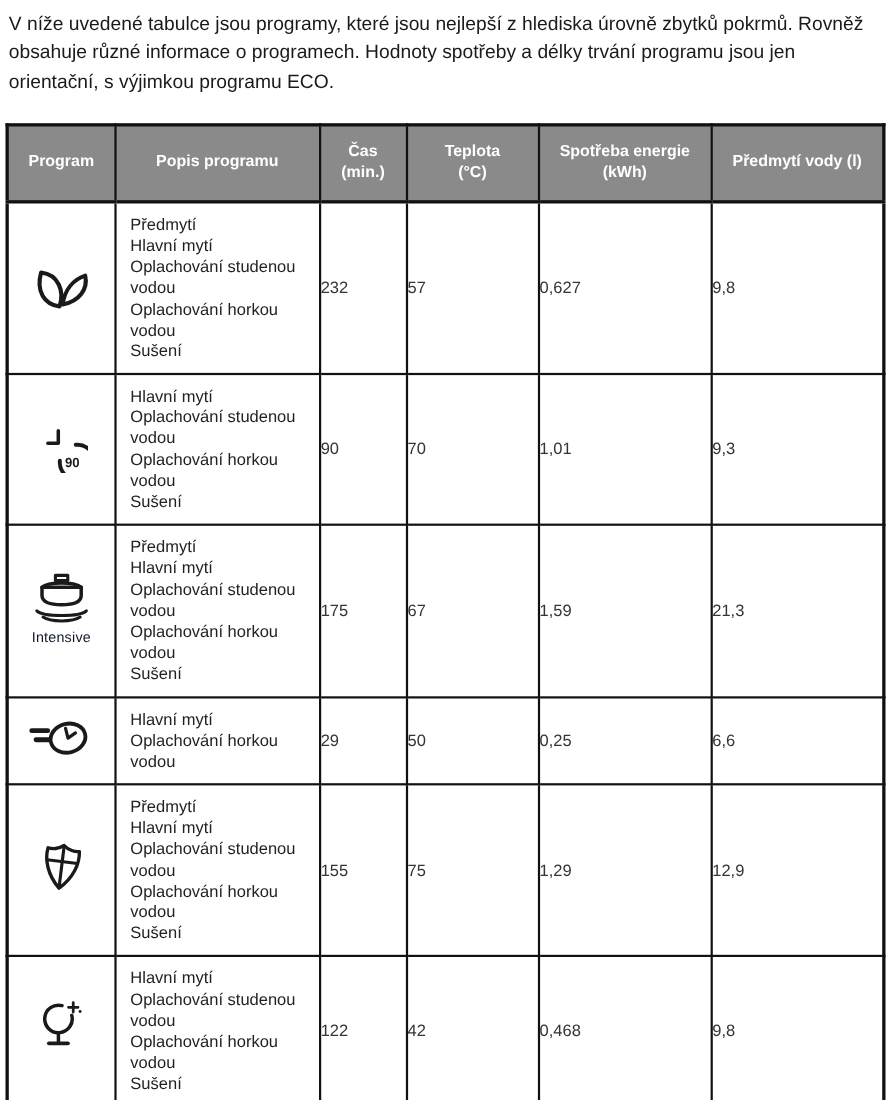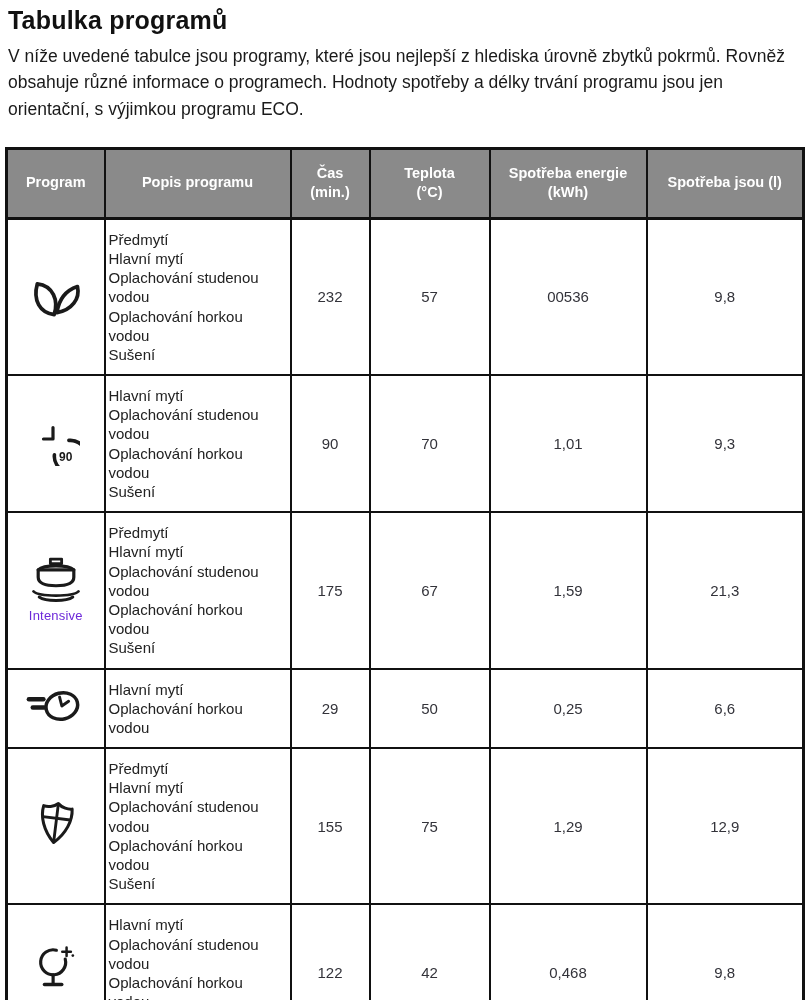--- a/index.html
+++ b/index.html
@@ -28,41 +28,40 @@
   thead th {
     background: #8a8a8a; color: #ffffff;
     font-size: 14.5px; font-weight: 700;
     text-align: center; vertical-align: middle;
     white-space: pre-line; line-height: 1.35;
     border-bottom: 3px solid #111;
   }
   td.icon-cell { text-align: center; vertical-align: middle; }
   td.desc {
     font-size: 15px; line-height: 1.28; color: #222;
-    padding: 10px 6px 10px 3px; vertical-align: middle;
+    padding: 10px 6px 10px 13px; vertical-align: middle;
     white-space: pre-line;
   }
   td.num {
-    text-align: center; vertical-align: middle;
+    vertical-align: middle;
     font-size: 15px; color: #33333a;
   }
   .icon-wrap { display: inline-block; }
   .icon-sub {
-    font-size: 13px; color: #6d28d9; margin-top: 1px;
+    font-size: 13px; color: #0f172a; margin-top: 1px;
     letter-spacing: 0.2px;
   }
   svg { display: block; margin: 0 auto; }
   svg .ln { fill: none; stroke: #1a1a1a; stroke-linecap: round; stroke-linejoin: round; }
 </style>
 </head>
 <body>
 
 <div class="page">
 
-  <h1 class="title">Tabulka programů</h1>
 
   <p class="intro">V níže uvedené tabulce jsou programy, které jsou nejlepší z hlediska úrovně zbytků pokrmů. Rovněž obsahuje různé informace o programech. Hodnoty spotřeby a délky trvání programu jsou jen orientační, s výjimkou programu ECO.</p>
 
   <table class="programs">
     <colgroup>
       <col style="width:98px">
         <col style="width:186px">
         <col style="width:79px">
       <col style="width:120px">
         <col style="width:157px">
@@ -71,42 +70,42 @@
     <thead>
       <tr style="height:70px">
         <th>Program</th>
         <th>Popis programu</th>
         <th>Čas
 (min.)</th>
         <th>Teplota
 (°C)</th>
         <th>Spotřeba energie
 (kWh)</th>
-        <th>Spotřeba jsou (l)</th>
+        <th>Předmytí vody (l)</th>
       </tr>
     </thead>
     <tbody>
 
       <tr style="height:148px">
         <td class="icon-cell">
           <span class="icon-wrap">
             <svg width="56" height="50" viewBox="0 0 60 52">
               <path class="ln" stroke-width="4" d="M28,47 C13,45 5,32 10,14 C27,16 33,32 28,47 Z"></path>
               <path class="ln" stroke-width="4" d="M31,45 C33,31 41,21 53,17 C56,30 47,42 31,45 Z"></path>
             </svg>
           </span>
         </td>
         <td class="desc">Předmytí
 Hlavní mytí
 Oplachování studenou vodou
 Oplachování horkou vodou
 Sušení</td>
         <td class="num">232</td>
         <td class="num">57</td>
-        <td class="num">00536</td>
+        <td class="num">0,627</td>
         <td class="num">9,8</td>
       </tr>
 
       <tr style="height:125px">
         <td class="icon-cell">
           <span class="icon-wrap">
             <svg width="48" height="48" viewBox="0 0 48 48">
               <path class="ln" stroke-width="3.6" d="M22.4,36.9 A16,16 0 1 0 36.9,22.4"></path>
               <path class="ln" stroke-width="3.2" d="M21,21 L21,9.5 M21,21 L11.5,21"></path>
               <text x="27" y="42.5" font-size="12" font-weight="bold" fill="#1a1a1a">90</text>

